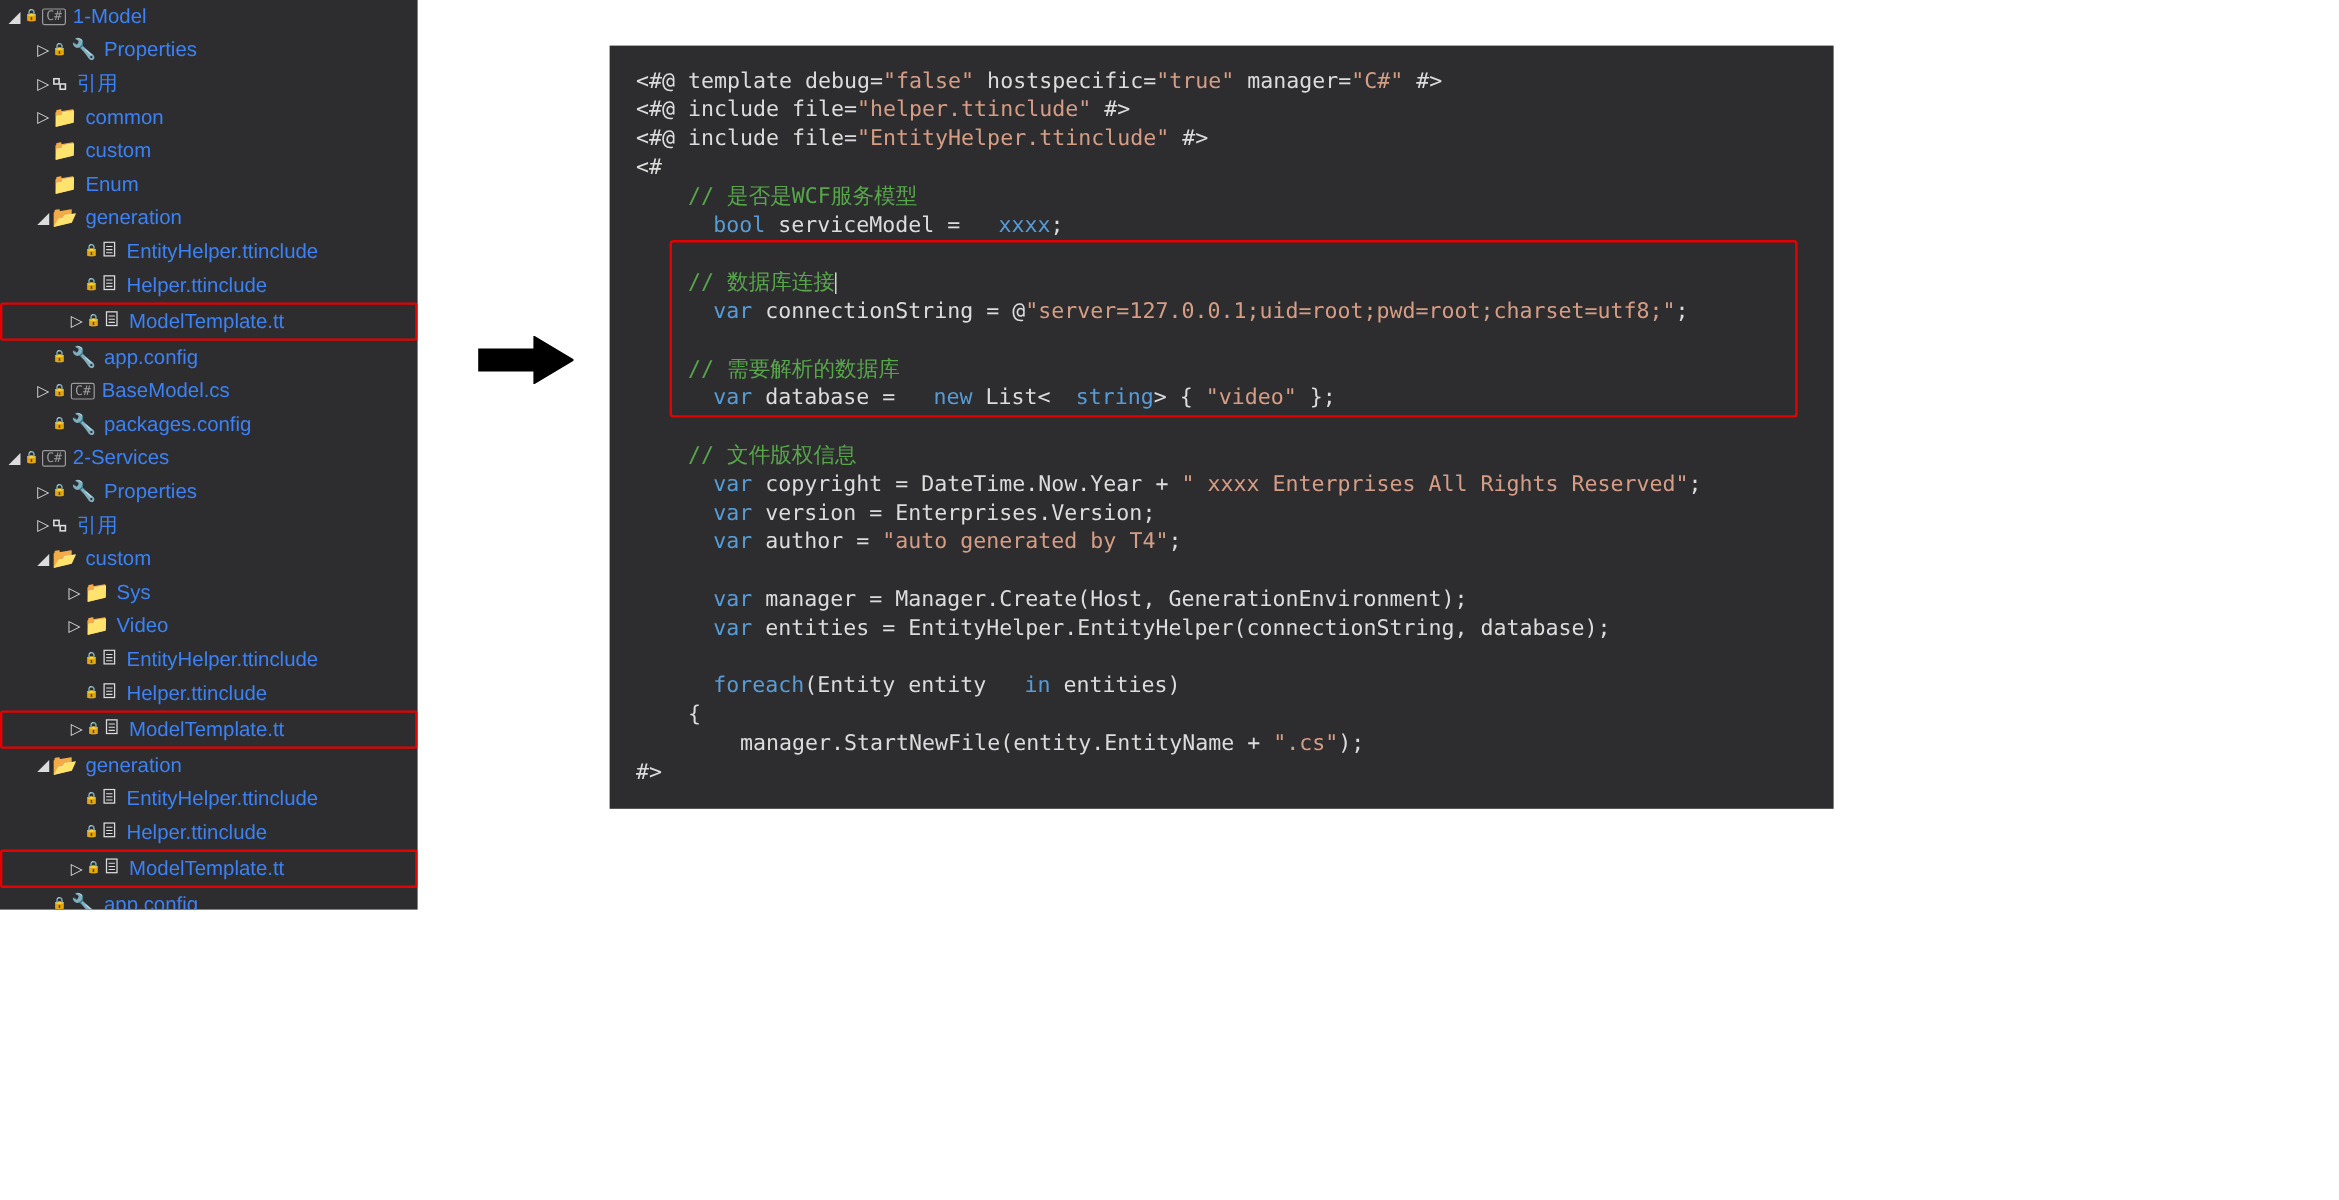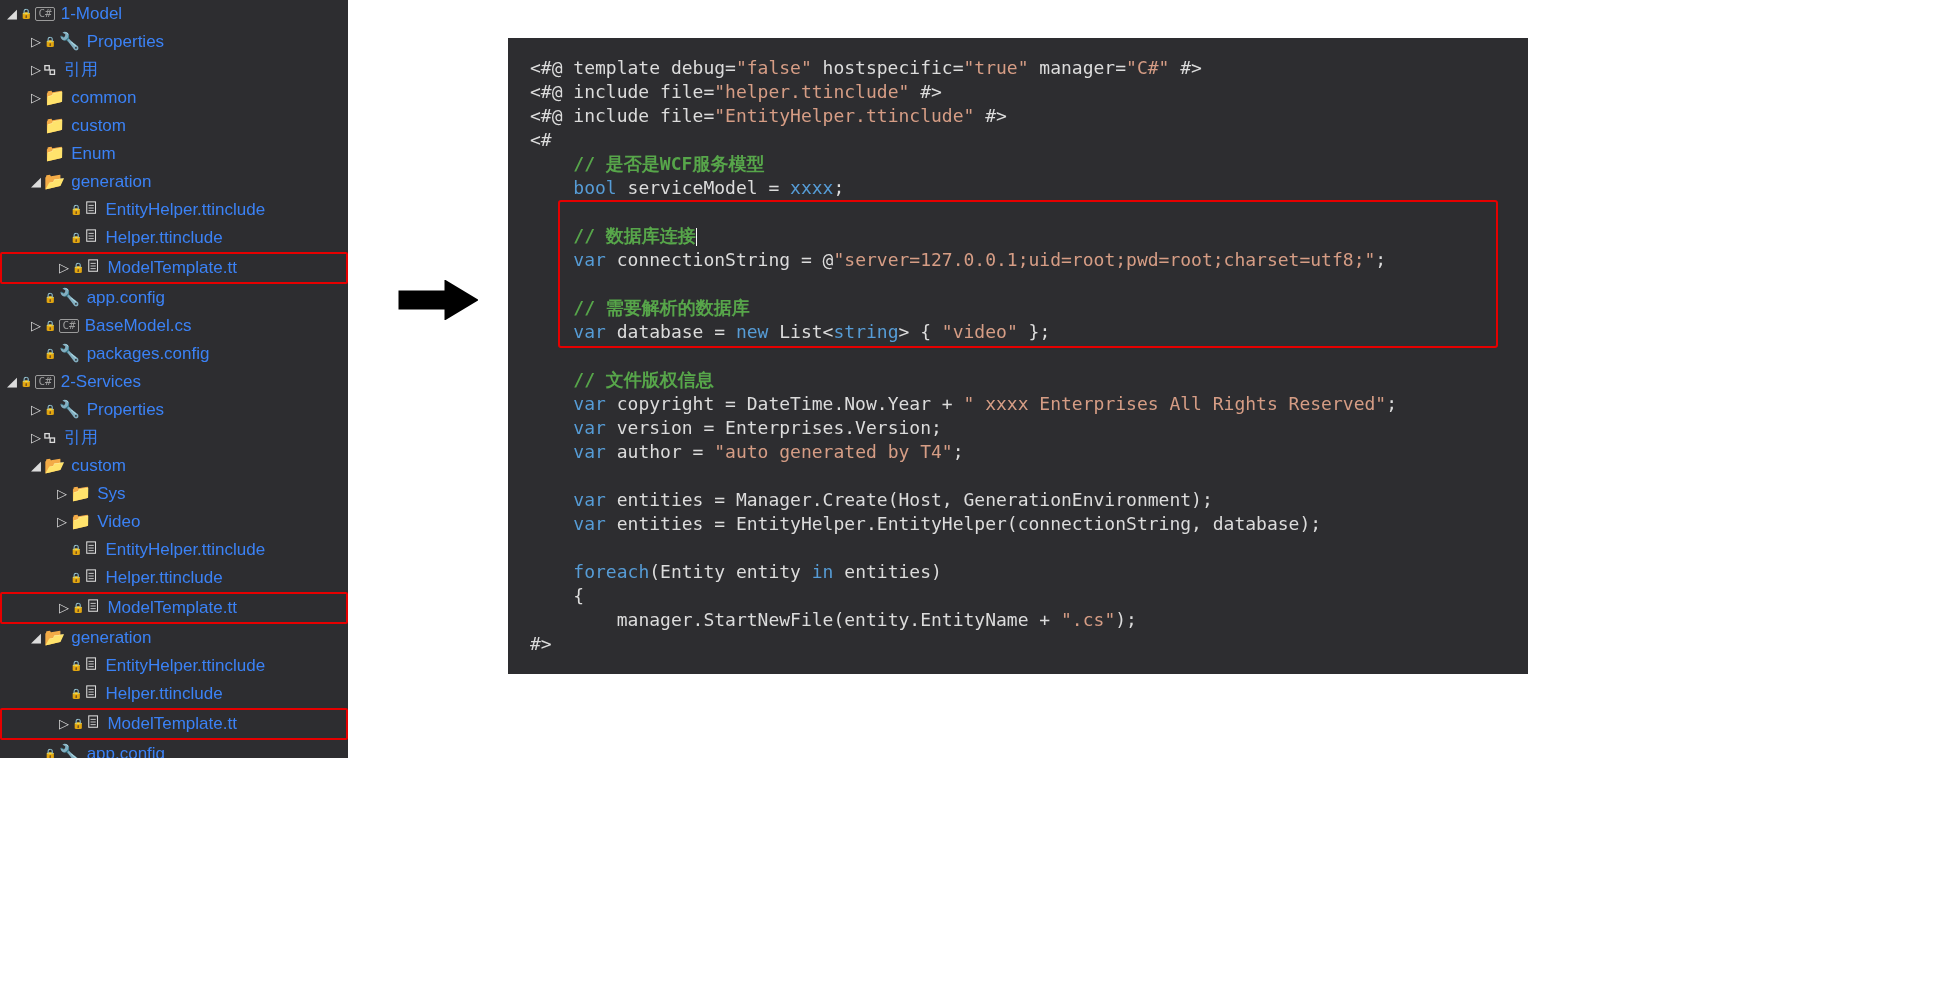--- a/index.html
+++ b/index.html
@@ -58,22 +58,22 @@
       background: #2d2d30;
       color: #dcdcdc;
       font-family: Consolas, "Microsoft YaHei", monospace;
       font-size: 18px;
       line-height: 24px;
       padding: 18px 22px;
       width: 1020px;
       position: relative;
     }
     .code-pane pre { white-space: pre; font-family: inherit; }
-    .cmt { color:#57a64a; font-family: Consolas, "Microsoft YaHei", monospace; font-weight: bold; }
-    .kw { color:#569cd6; }
+    .cmt { color:#57a64a; font-family: Consolas, "Microsoft YaHei", monospace; }
+    .kw { color:#569cd6;margin-left:21px; }
     .str { color:#d69d85; }
     .pln { color:#dcdcdc; }
     .code-redbox { position:absolute; border:2.5px solid #e60000; border-radius:3px; }
     .box-cursor { display:inline-block; width:1px; height:18px; background:#fff; vertical-align:middle; }
   </style>
 </head>
 <body>
 
 <div class="tree">
   <ul>
@@ -385,21 +385,21 @@
     <span class="kw">var</span><span class="pln"> connectionString = @</span><span class="str">"server=127.0.0.1;uid=root;pwd=root;charset=utf8;"</span><span class="pln">;</span>
 
     <span class="cmt">// 需要解析的数据库</span>
     <span class="kw">var</span><span class="pln"> database = </span><span class="kw">new</span><span class="pln"> List&lt;</span><span class="kw">string</span><span class="pln">&gt; { </span><span class="str">"video"</span><span class="pln"> };</span>
 
     <span class="cmt">// 文件版权信息</span>
     <span class="kw">var</span><span class="pln"> copyright = DateTime.Now.Year + </span><span class="str">" xxxx Enterprises All Rights Reserved"</span><span class="pln">;</span>
     <span class="kw">var</span><span class="pln"> version = Enterprises.Version;</span>
     <span class="kw">var</span><span class="pln"> author = </span><span class="str">"auto generated by T4"</span><span class="pln">;</span>
 
-    <span class="kw">var</span><span class="pln"> entities = Manager.Create(Host, GenerationEnvironment);</span>
+    <span class="kw">var</span><span class="pln"> manager = Manager.Create(Host, GenerationEnvironment);</span>
     <span class="kw">var</span><span class="pln"> entities = EntityHelper.EntityHelper(connectionString, database);</span>
 
     <span class="kw">foreach</span><span class="pln">(Entity entity </span><span class="kw">in</span><span class="pln"> entities)</span>
     <span class="pln">{</span>
         <span class="pln">manager.StartNewFile(entity.EntityName + </span><span class="str">".cs"</span><span class="pln">);</span>
 <span class="pln">#&gt;</span></pre>
     <div class="code-redbox" style="top:162px; left:50px; width:940px; height:148px;"></div>
   </div>
 </div>
 

